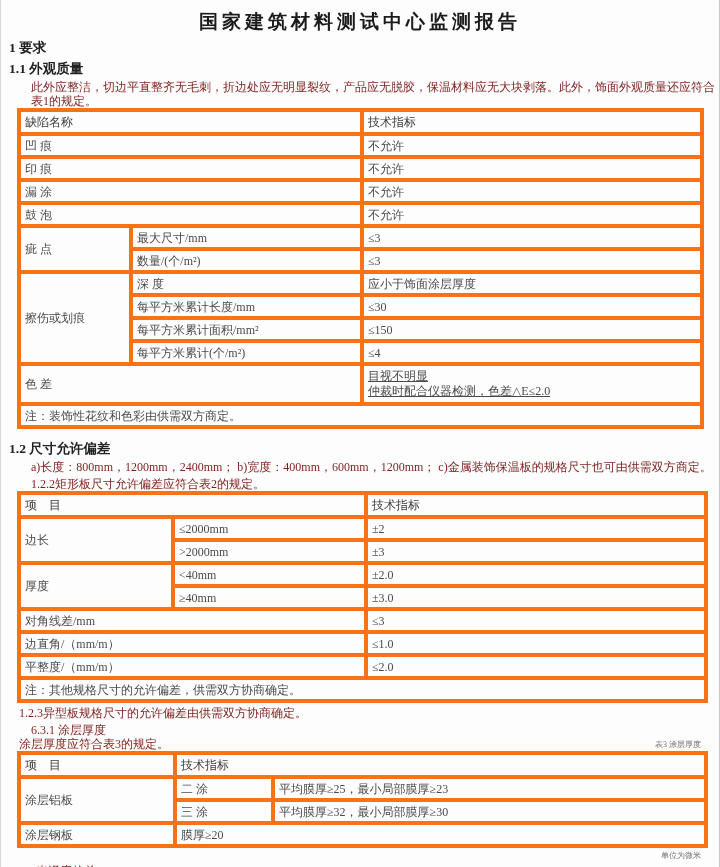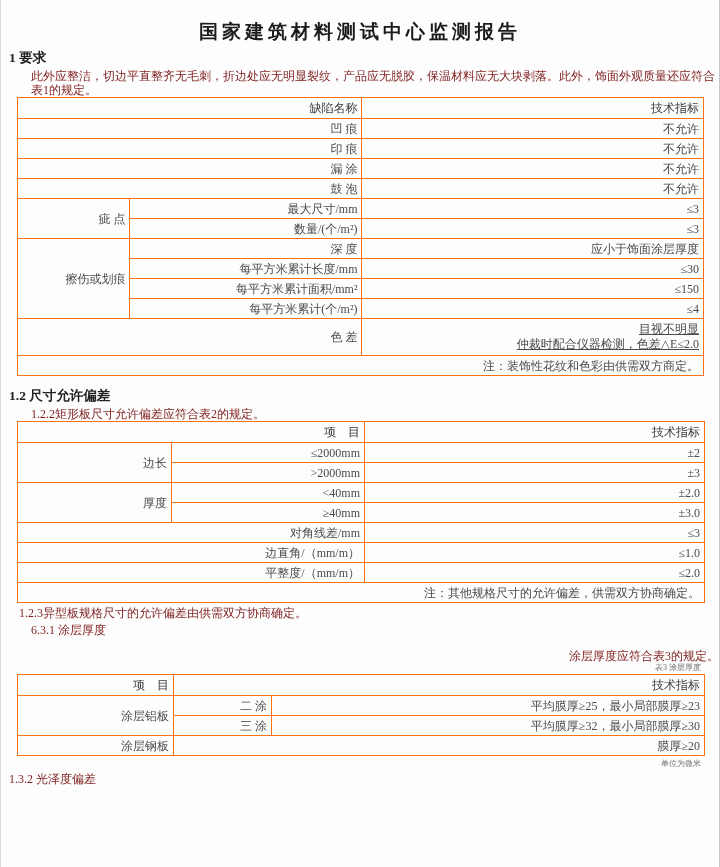--- a/index.html
+++ b/index.html
@@ -9,70 +9,71 @@
     margin:0 auto;
     background:#fdfdfd;
     font-family:"Liberation Serif","DejaVu Serif",serif;
     color:#262626;
     box-sizing:border-box;
     border-left:1px solid #d8d8d8;
     border-right:1px solid #c8c8c8;
     overflow:hidden;
   }
   .title {
-    margin:0; padding-top:19px;
+    margin:0; padding-top:9px;
     text-align:center;
     font-size:19px; font-weight:bold;
     letter-spacing:4px;
     color:#1b1b1b;
   }
   .h2 { font-size:13.5px; font-weight:bold; color:#222; margin:5px 0 0 8px; line-height:16px; }
   .bodyline { font-size:12px; color:#7f1d1d; margin:3px 0 0 8px; line-height:14px; }
   .ind1 { margin-left:30px; }
   .ind3 { margin-left:18px; }
   .caption {
     font-size:8px; color:#6f6f6f;
     text-align:right;
     margin:5px 18px 2px 0;
     line-height:9px;
   }
-  .capline { display:flex; justify-content:space-between; align-items:flex-end; margin-top:12px;flex-direction:column; }
+  .capline { display:flex; justify-content:space-between; align-items:flex-end; margin-top:0; }
   .capline .bodyline { margin-top:0; }
   .capline .caption { margin-top:0; }
   table.t {
     border-collapse:collapse;
     margin-left:16px;
     width:687px;
     table-layout:fixed;
   }
   table.t td, table.t th {
-    border:1px solid #f97316;
+    border:4px solid #f97316;
     font-size:12px; font-weight:normal;
     color:#4a4a4a;
-    text-align:right;
+    text-align:left;
     vertical-align:middle;
     height:19px;
     padding:0 4px;
     line-height:14px;
     overflow:hidden;
   }
   table.t { border:1.5px solid #6e6e6e; }
   table.t th { color:#3b3b3b; height:20px; }
   td.notecell { text-align:left; padding-left:6px; height:20px; color:#444; }
   tr.tall td { height:36px; }
   .two-line div { line-height:15px;text-decoration:underline; }
 </style>
 </head>
 <body>
 
 <div class="page">
 
   <h1 class="title">国家建筑材料测试中心监测报告</h1>
 
   <div class="h2">1 要求</div>
+  <div class="h2">1.1 外观质量</div>
   <p class="bodyline ind1">此外应整洁，切边平直整齐无毛刺，折边处应无明显裂纹，产品应无脱胶，保温材料应无大块剥落。此外，饰面外观质量还应符合表1的规定。</p>
 
 
   <table class="t">
     <colgroup>
         <col style="width:112px">
         <col style="width:231px">
         <col style="width:340px">
       </colgroup>
     <tbody>
@@ -129,20 +130,21 @@
         <div>仲裁时配合仪器检测，色差△E≤2.0</div>
       </td>
     </tr>
     <tr>
       <td colspan="3" class="notecell">注：装饰性花纹和色彩由供需双方商定。</td>
     </tr>
   </tbody>
     </table>
 
   <div class="h2" style="margin-top:12px">1.2 尺寸允许偏差</div>
+  <p class="bodyline ind1">a)长度：800mm，1200mm，2400mm；  b)宽度：400mm，600mm，1200mm；  c)金属装饰保温板的规格尺寸也可由供需双方商定。</p>
   <p class="bodyline ind1">1.2.2矩形板尺寸允许偏差应符合表2的规定。</p>
 
 
   <table class="t">
     <colgroup>
         <col style="width:154px">
         <col style="width:193px">
         <col style="width:340px">
       </colgroup>
     <tbody>

